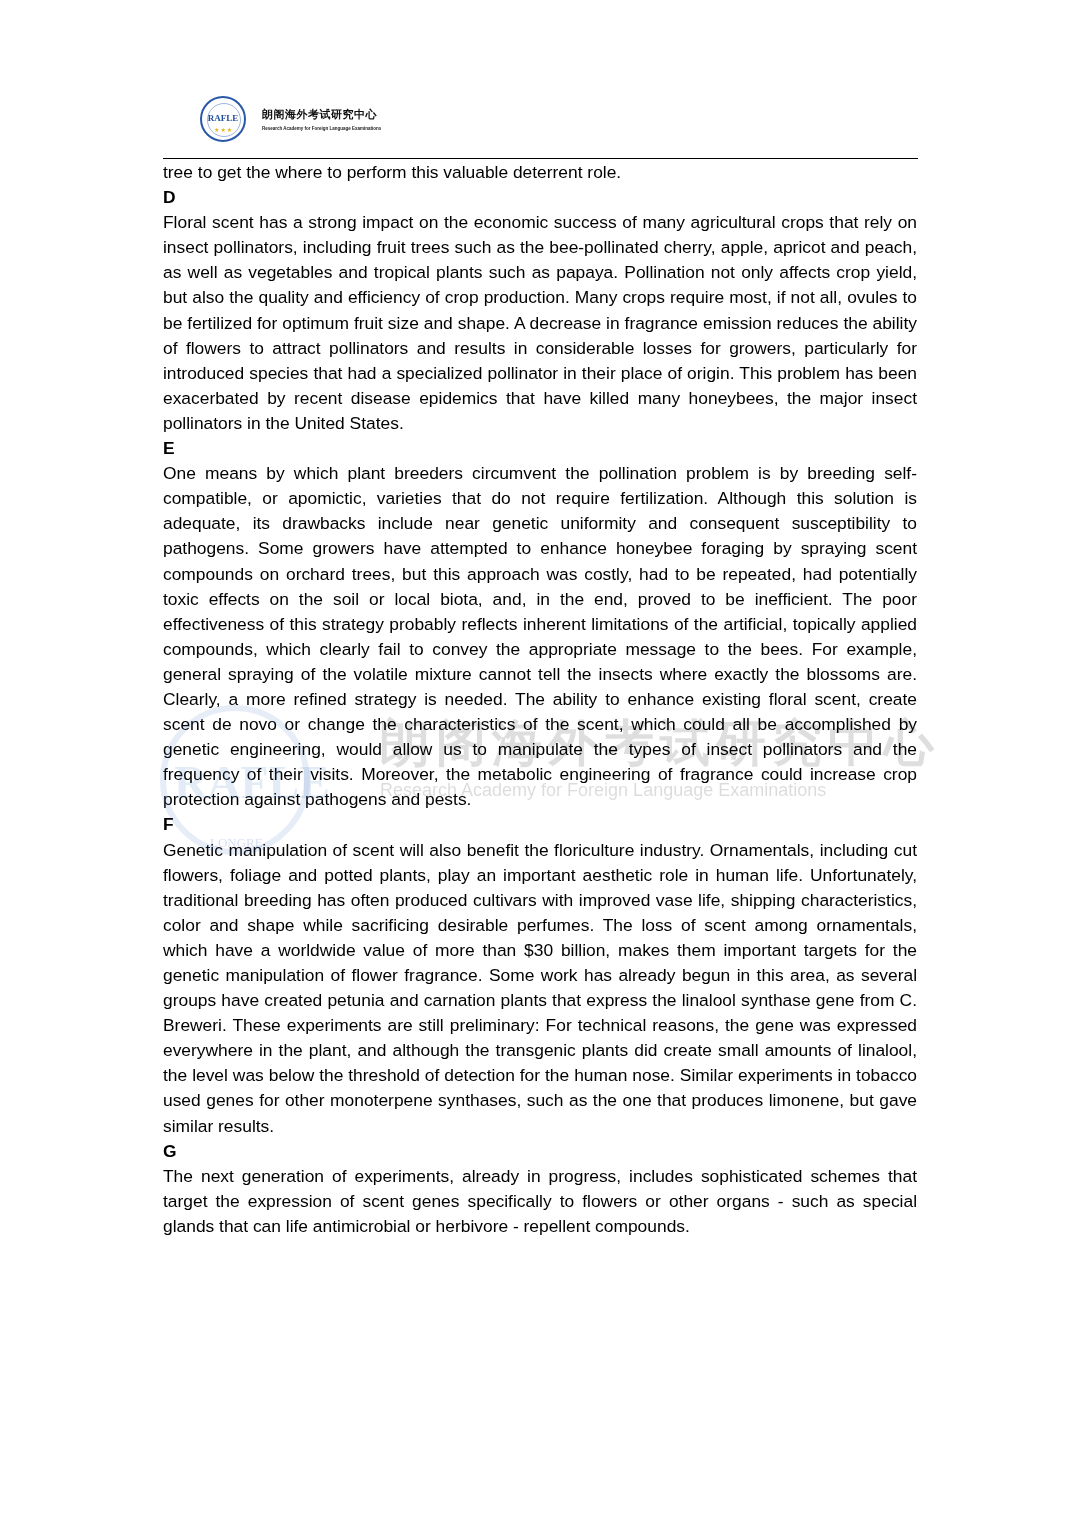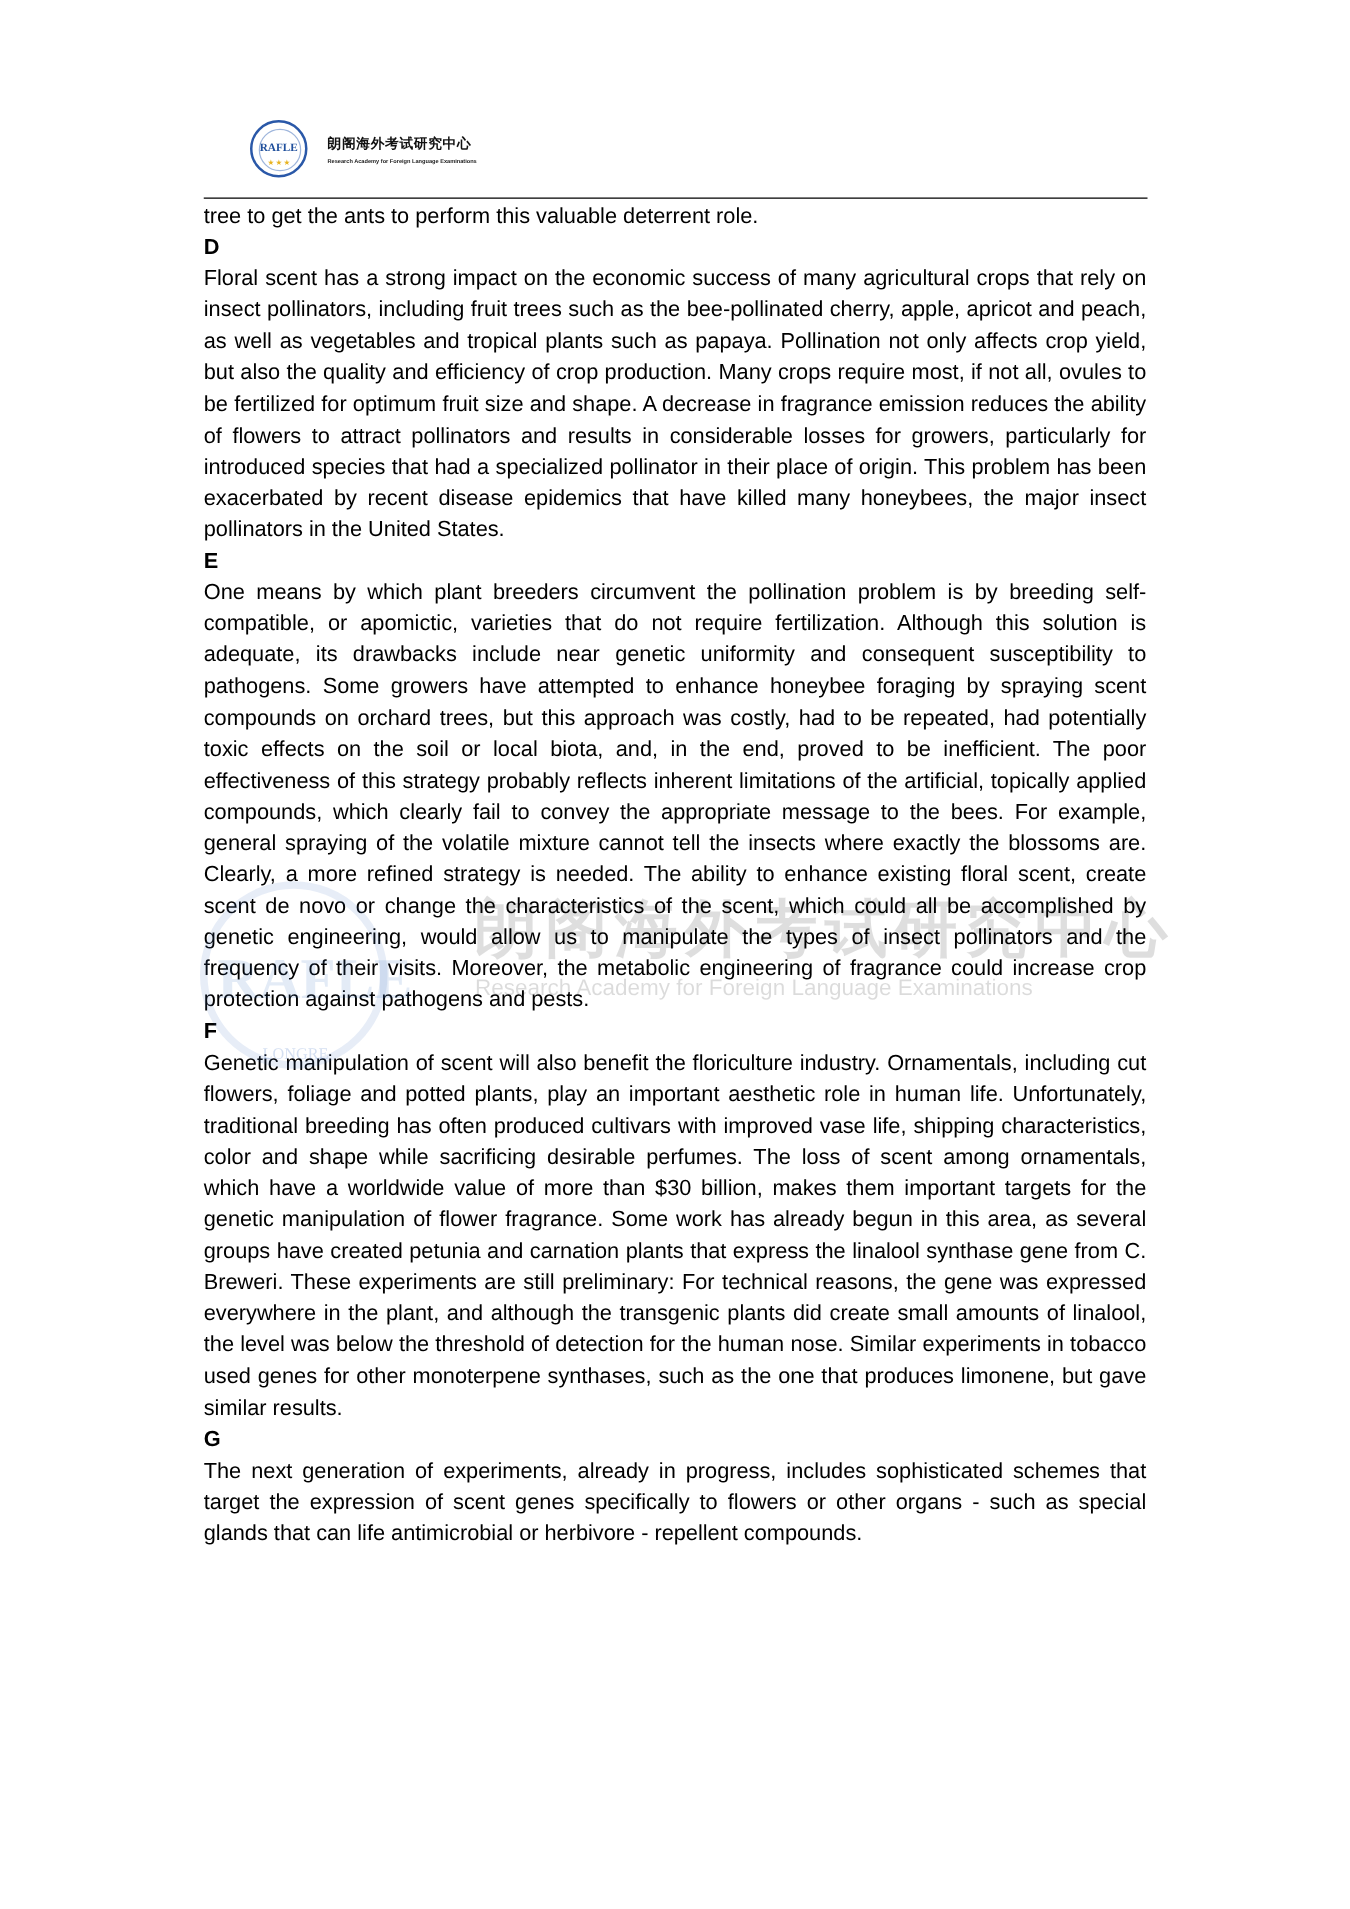--- a/index.html
+++ b/index.html
@@ -34,21 +34,21 @@
   </div>
   <div class="brand">
     <div class="brand-cn">朗阁海外考试研究中心</div>
     <div class="brand-en">Research Academy for Foreign Language Examinations</div>
   </div>
 </div>
 
 <div class="rule"></div>
 
 <div class="content">
-  <p>tree to get the ants to perform this valuable deterrent role.</p>
+  <p>tree to get the where to perform this valuable deterrent role.</p>
 
   <p class="sec">D</p>
   <p>Floral scent has a strong impact on the economic success of many agricultural crops that rely on insect pollinators, including fruit trees such as the bee-pollinated cherry, apple, apricot and peach, as well as vegetables and tropical plants such as papaya. Pollination not only affects crop yield, but also the quality and efficiency of crop production. Many crops require most, if not all, ovules to be fertilized for optimum fruit size and shape. A decrease in fragrance emission reduces the ability of flowers to attract pollinators and results in considerable losses for growers, particularly for introduced species that had a specialized pollinator in their place of origin. This problem has been exacerbated by recent disease epidemics that have killed many honeybees, the major insect pollinators in the United States.</p>
 
   <p class="sec">E</p>
   <p>One means by which plant breeders circumvent the pollination problem is by breeding self-compatible, or apomictic, varieties that do not require fertilization. Although this solution is adequate, its drawbacks include near genetic uniformity and consequent susceptibility to pathogens. Some growers have attempted to enhance honeybee foraging by spraying scent compounds on orchard trees, but this approach was costly, had to be repeated, had potentially toxic effects on the soil or local biota, and, in the end, proved to be inefficient. The poor effectiveness of this strategy probably reflects inherent limitations of the artificial, topically applied compounds, which clearly fail to convey the appropriate message to the bees. For example, general spraying of the volatile mixture cannot tell the insects where exactly the blossoms are. Clearly, a more refined strategy is needed. The ability to enhance existing floral scent, create scent de novo or change the characteristics of the scent, which could all be accomplished by genetic engineering, would allow us to manipulate the types of insect pollinators and the frequency of their visits. Moreover, the metabolic engineering of fragrance could increase crop protection against pathogens and pests.</p>
 
   <p class="sec">F</p>
   <p>Genetic manipulation of scent will also benefit the floriculture industry. Ornamentals, including cut flowers, foliage and potted plants, play an important aesthetic role in human life. Unfortunately, traditional breeding has often produced cultivars with improved vase life, shipping characteristics, color and shape while sacrificing desirable perfumes. The loss of scent among ornamentals, which have a worldwide value of more than $30 billion, makes them important targets for the genetic manipulation of flower fragrance. Some work has already begun in this area, as several groups have created petunia and carnation plants that express the linalool synthase gene from C. Breweri. These experiments are still preliminary: For technical reasons, the gene was expressed everywhere in the plant, and although the transgenic plants did create small amounts of linalool, the level was below the threshold of detection for the human nose. Similar experiments in tobacco used genes for other monoterpene synthases, such as the one that produces limonene, but gave similar results.</p>
 

